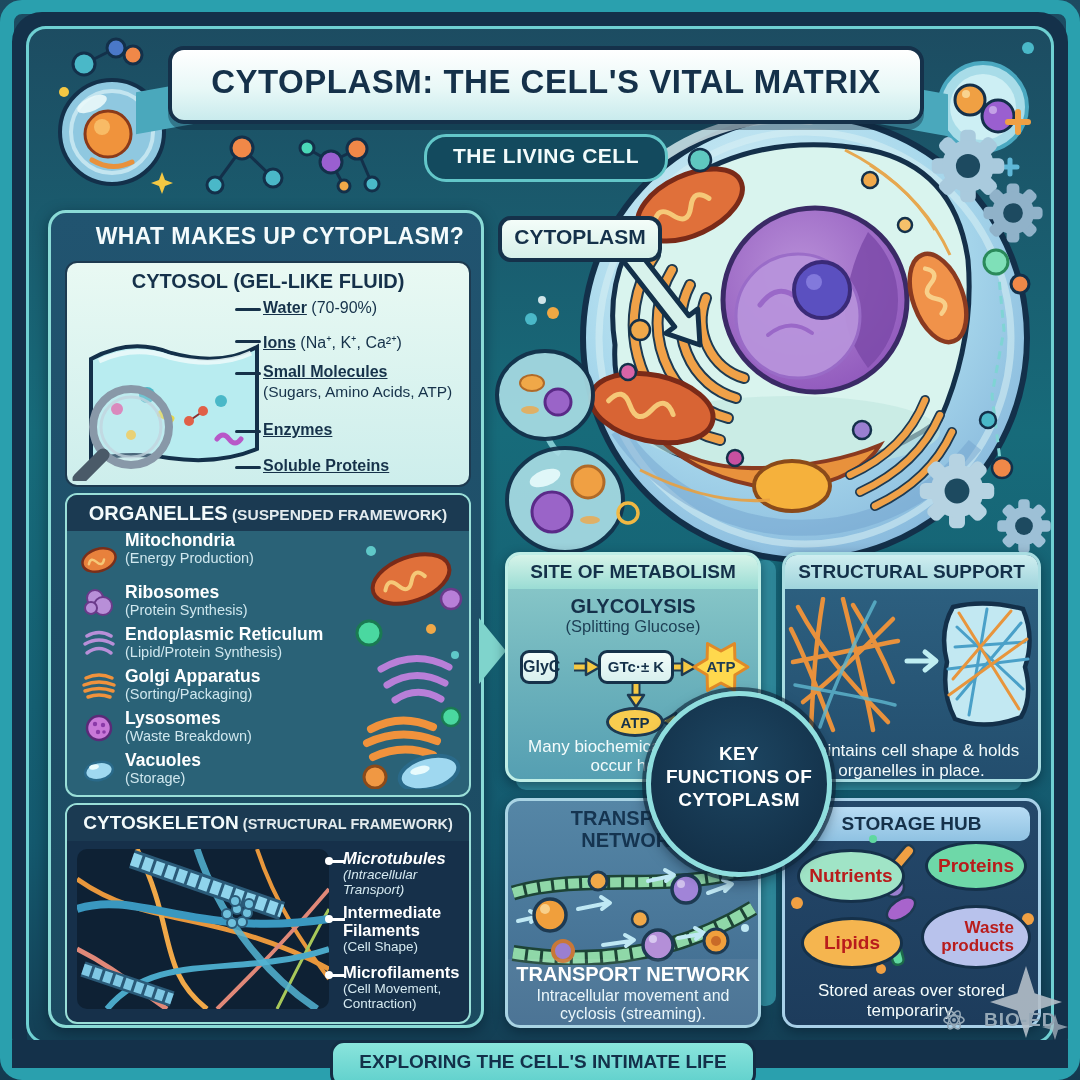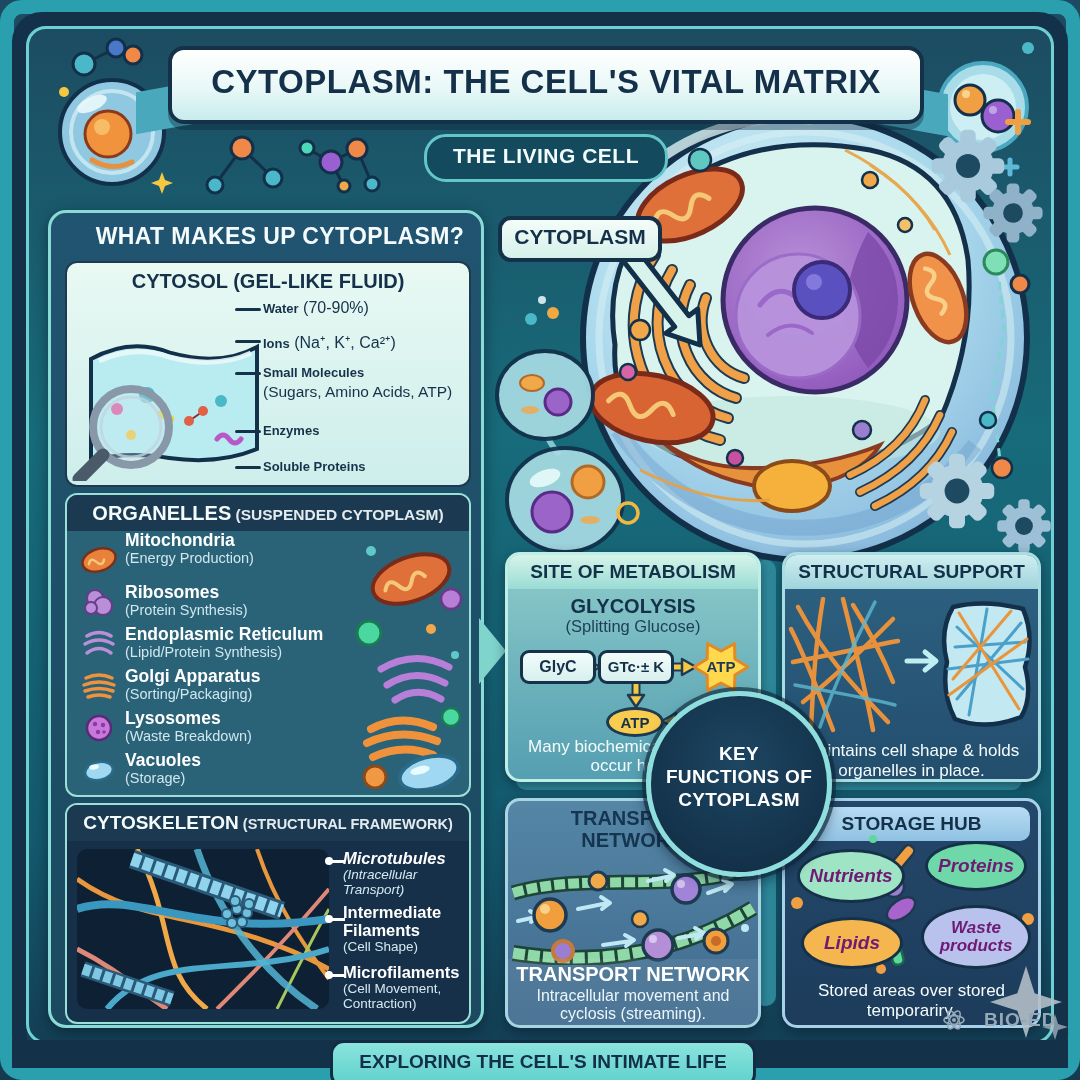--- a/index.html
+++ b/index.html
@@ -30,21 +30,21 @@
 
   
   .left-panel{left:48px;top:210px;width:430px;height:812px;border-radius:18px;z-index:2;
     background:linear-gradient(180deg,#215470 0%,#1b4a60 100%);
     border:3px solid #8adbd6;box-shadow:0 4px 14px rgba(5,20,35,.5);}
   .lp-header{left:0;right:0;top:10px;text-align:center;font-weight:bold;font-size:23px;color:#f4fbfc;letter-spacing:.4px;padding-left:28px;}
   .cytosol-panel{left:14px;top:48px;width:402px;height:222px;border-radius:12px;
     background:linear-gradient(180deg,#e9f9f3 0%,#cdeeec 100%);border:2px solid #1d3a50;}
   .cytosol-title{left:0;right:0;top:7px;text-align:center;font-weight:bold;font-size:20px;color:#15314a;}
   .cs-row{left:196px;width:200px;font-size:16px;color:#16324a;}
-  .cs-row b{font-size:13px;}
+  .cs-row b{font-size:16px;text-decoration:underline;}
   .cs-line{width:26px;height:3px;background:#16324a;border-radius:2px;}
   .cs-detail-block{left:196px;width:192px;font-size:15.5px;line-height:17px;color:#16324a;}
 
   .sub-panel{left:14px;width:402px;border-radius:12px;border:2px solid #9adfd8;}
   .organelles-panel{top:280px;height:300px;background:linear-gradient(180deg,#2a6478 0%,#235а6e 100%);background:#2a6277;}
   .sub-head{left:0;right:0;top:0;height:36px;background:#1b3a52;border-radius:10px 10px 0 0;
     text-align:center;line-height:36px;color:#f4fbfc;white-space:nowrap;}
   .sub-head .t1{font-weight:bold;font-size:20px;}
   .sub-head .t2{font-size:15.5px;font-weight:bold;opacity:.92;}
   .org-item{left:12px;width:270px;}
@@ -89,22 +89,22 @@
   .atp-oval{left:98px;top:152px;width:58px;height:30px;border-radius:50%;background:#f8cc4f;
     border:3px solid #1d3a52;text-align:center;line-height:25px;font-weight:bold;font-size:15px;color:#15314a;box-sizing:border-box;}
   .metab-cap{left:10px;right:10px;top:182px;text-align:center;font-size:17px;line-height:19px;color:#f4fcfc;}
   .struct-cap{left:10px;right:10px;top:186px;text-align:center;font-size:17px;line-height:20px;color:#f4fcfc;}
 
   .tn-toptitle{left:40px;right:40px;top:6px;text-align:center;font-weight:bold;font-size:20px;line-height:22px;color:#153450;}
   .tn-bottom{left:0;right:0;top:158px;bottom:0;background:rgba(255,255,255,.07);border-radius:0 0 12px 12px;}
   .tn-title{left:0;right:0;top:162px;text-align:center;font-weight:bold;font-size:20px;color:#ffffff;}
   .tn-cap{left:14px;right:14px;top:186px;text-align:center;font-size:16px;line-height:18px;color:#eaf6fa;}
 
-  .sto-oval{border-radius:50%;border:3px solid #15314a;text-align:center;font-weight:bold;color:#701a75;box-sizing:border-box;
-    display:flex;align-items:center;justify-content:center;line-height:18px;font-style:italic;}
+  .sto-oval{border-radius:50%;border:3px solid #15314a;text-align:right;font-weight:bold;color:#b91c1c;box-sizing:border-box;
+    display:flex;align-items:center;justify-content:center;line-height:18px;}
   .sto-cap{left:10px;right:10px;top:180px;text-align:center;font-size:17px;line-height:20px;color:#f4fcfc;}
 
   .key-circle{left:646px;top:691px;width:176px;height:176px;border-radius:50%;z-index:3;
     background:radial-gradient(circle at 50% 38%,#1d4662 0%,#15354e 60%,#102a40 100%);
     border:5px solid #8fdede;box-shadow:0 0 0 4px rgba(16,40,60,.65),0 6px 14px rgba(5,20,35,.5);
     text-align:center;color:#ffffff;font-weight:bold;}
   .key-circle .kl{display:block;font-size:19px;line-height:23px;letter-spacing:.3px;}
 
   .footer-banner{left:330px;top:1040px;width:420px;height:42px;border-radius:14px;z-index:50;
     background:linear-gradient(180deg,#8ae4dc,#5fd0cc);border:3px solid #132c44;
@@ -349,21 +349,21 @@
       </div>
       <div class="a cs-line" style="left:168px;top:203px;"></div>
       <div class="a cs-row" style="top:194px;">
         <b>Soluble Proteins</b>
         <span></span>
       </div>
     </div>
 
     <div class="a sub-panel organelles-panel">
       <div class="a sub-head">
-        <span class="t1">ORGANELLES</span><span class="t2"> (SUSPENDED CYTOPLASM)</span>
+        <span class="t1">ORGANELLES</span><span class="t2"> (SUSPENDED FRAMEWORK)</span>
       </div>
 
       <svg class="a org-icon" style="left:12px;top:48px;" viewBox="0 0 40 34">
         <g transform="translate(20,17) rotate(-18)">
             <ellipse rx="17" ry="11" fill="#e8813c" stroke="#7a2f1a" stroke-width="2.5"></ellipse>
         <path d="M-11,1 q4,-7 8,0 q4,7 8,0" stroke="#f5c878" stroke-width="2.5" fill="none" stroke-linecap="round"></path>
           </g>
       </svg>
       <div class="a org-item" style="left:58px;top:36px;">
         <div class="org-name">Mitochondria</div>
@@ -529,21 +529,21 @@
           <path d="M213,56 V80 H168"></path>
         </g>
       <g fill="#f5c843" stroke="#1d3a52" stroke-width="2.5" stroke-linejoin="round">
         <polygon points="78,18 92,26 78,34"></polygon>
           <polygon points="174,18 188,26 174,34"></polygon>
         <polygon points="120,54 128,66 136,54"></polygon>
           <polygon points="168,72 154,80 168,88"></polygon>
       </g>
       <polygon points="240,26 226.9,34 226.5,49.4 213,42 199.5,49.4 199.1,34 186,26 199.1,18 199.5,2.6 213,10 226.5,2.6 226.9,18" fill="#ffd84d" stroke="#e08a28" stroke-width="3" stroke-linejoin="round"></polygon>
     </svg>
-    <div class="a flow-box" style="left:12px;top:95px;width:76px;line-height:28px;font-size:16px;">GlyC</div>
+    <div class="a flow-box" style="left:12px;top:95px;width:38px;line-height:28px;font-size:16px;">GlyC</div>
     <div class="a flow-box" style="left:90px;top:95px;width:76px;line-height:28px;font-size:15px;">GTc·± K</div>
     <div class="a" style="left:190px;top:103px;width:46px;text-align:center;font-weight:bold;font-size:15px;color:#1d3a52;">ATP</div>
     <div class="a atp-oval">ATP</div>
     <div class="a metab-cap">Many biochemical reactions occur here.</div>
   </div>
 
   <div class="a fpanel struct">
     <div class="a phead">STRUCTURAL SUPPORT</div>
     <svg class="a" style="left:0;top:42px;" width="253" height="140" viewBox="0 0 253 140">
       <g stroke="#e8913c" stroke-width="4.5" stroke-linecap="round" fill="none">

